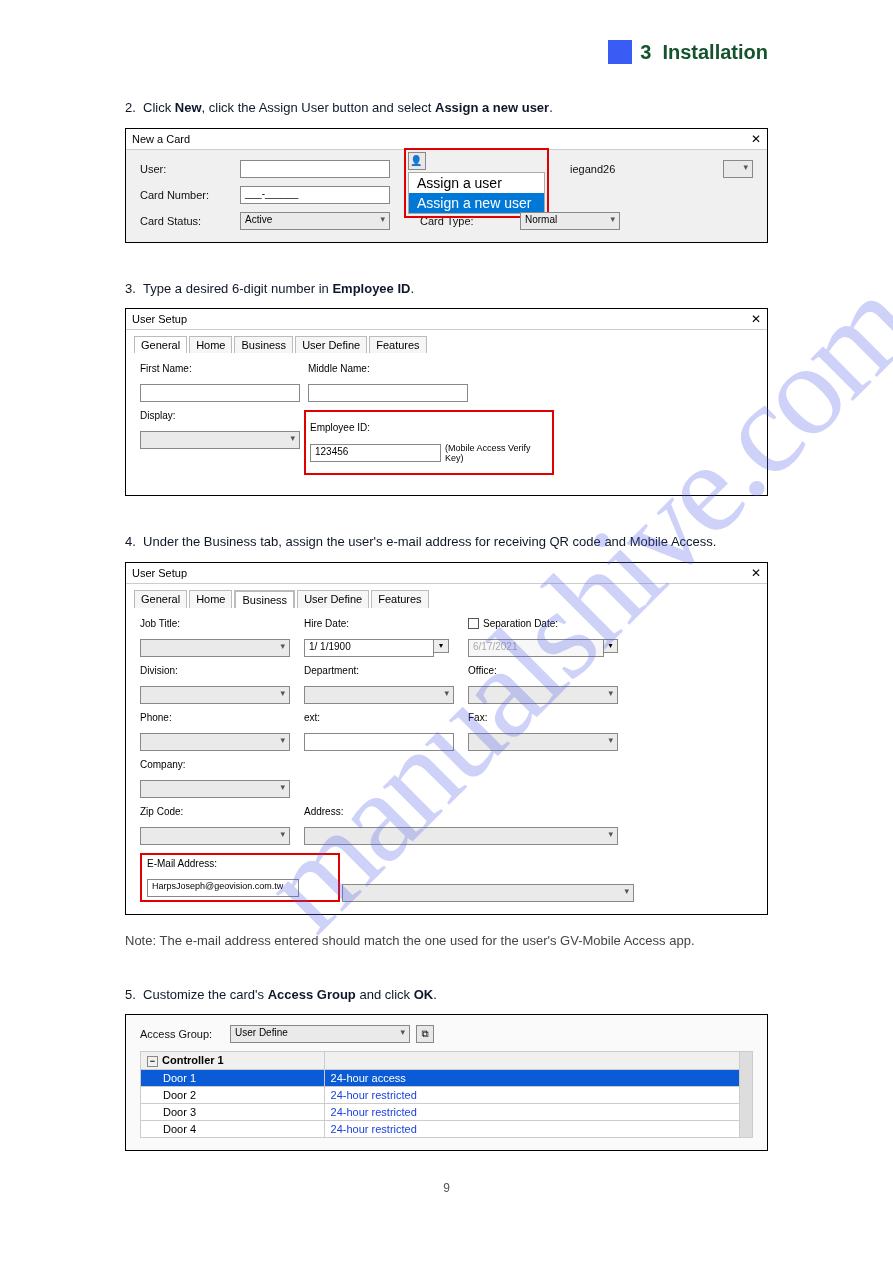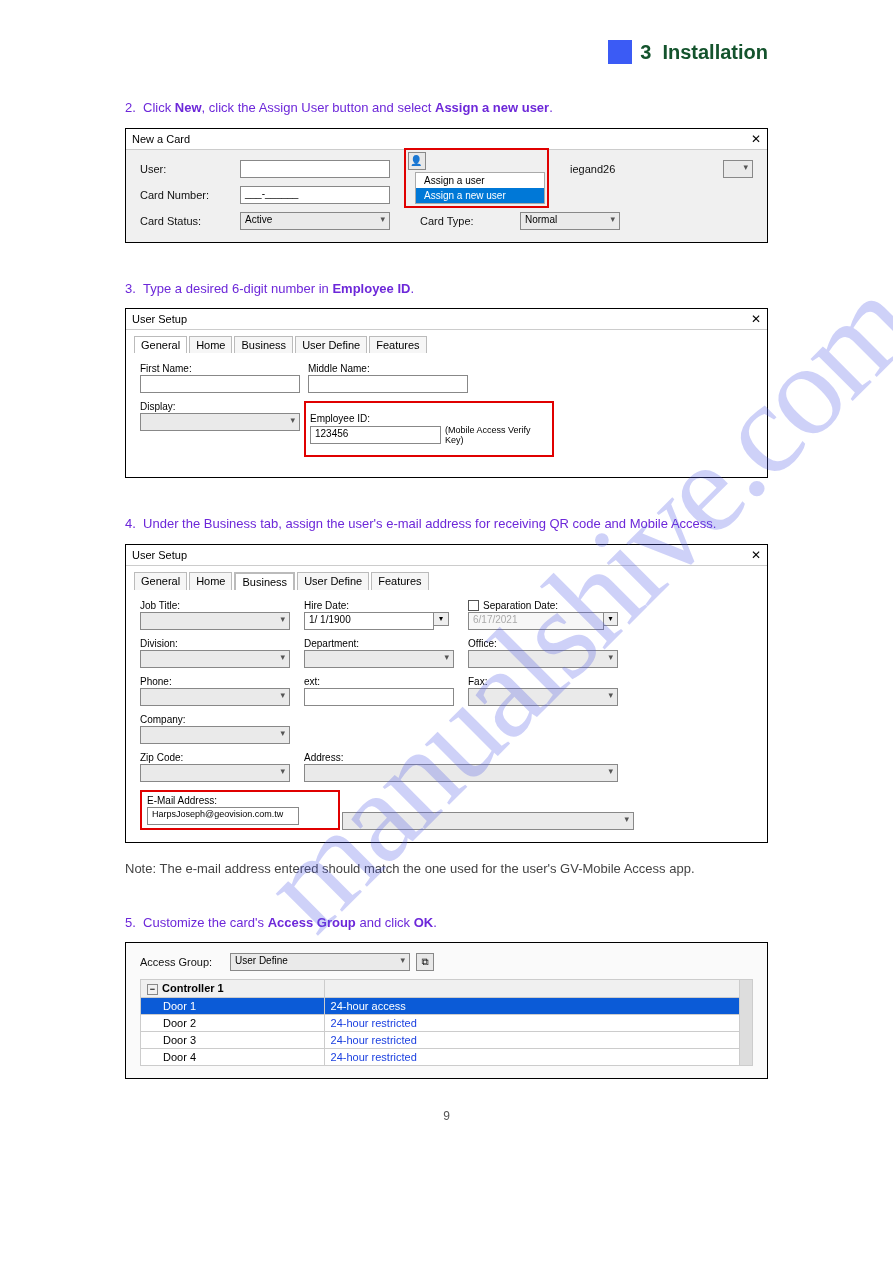--- a/index.html
+++ b/index.html
@@ -37,21 +37,21 @@
     background: #3b5bf5;
     margin-right: 8px;
   }
   .sec-header .txt {
     color: #14532d;
     font-size: 20px;
     font-weight: bold;
   }
   .body-text {
     font-size: 13px;
-    color: #6d28d9;
+    color: #0f172a;
     margin: 34px 0 10px 0;
     line-height: 1.5;
   }
   .body-text .b { font-weight: bold; }
   .panel {
     border: 1px solid #000;
     background: #fdfdfd;
     margin-bottom: 10px;
   }
   .title-bar {
@@ -108,22 +108,21 @@
     width: 18px; height: 18px;
     border: 1px solid #888;
     background: #e8e8e8;
     font-size: 10px;
     text-align: center;
     line-height: 16px;
   }
   .dropdown-menu {
     background: #fff;
     border: 1px solid #aaa;
-    font-size: 10px;
-    margin-left: 7px;
+    font-size: 14px;
   }
   .dropdown-menu .item {
     padding: 2px 8px;
   }
   .dropdown-menu .item.sel {
     background: #0078d7;
     color: #fff;
   }
   .tabs {
     display: flex;
@@ -135,21 +134,21 @@
   .tab {
     padding: 2px 6px;
     border: 1px solid #bbb;
     border-bottom: none;
     background: #f6f6f6;
   }
   .tab.active { background: #fff; }
   .fieldcol {
     display: flex;
     flex-direction: column;
-    gap: 1px;
+    gap: 10px;
   }
   .fieldcol .lbl2 { font-size: 10px; }
   .grid-table {
     width: 100%;
     border: 1px solid #737373;
     border-collapse: collapse;
     font-size: 11px;
     background: #fff;
   }
   .grid-table td {

